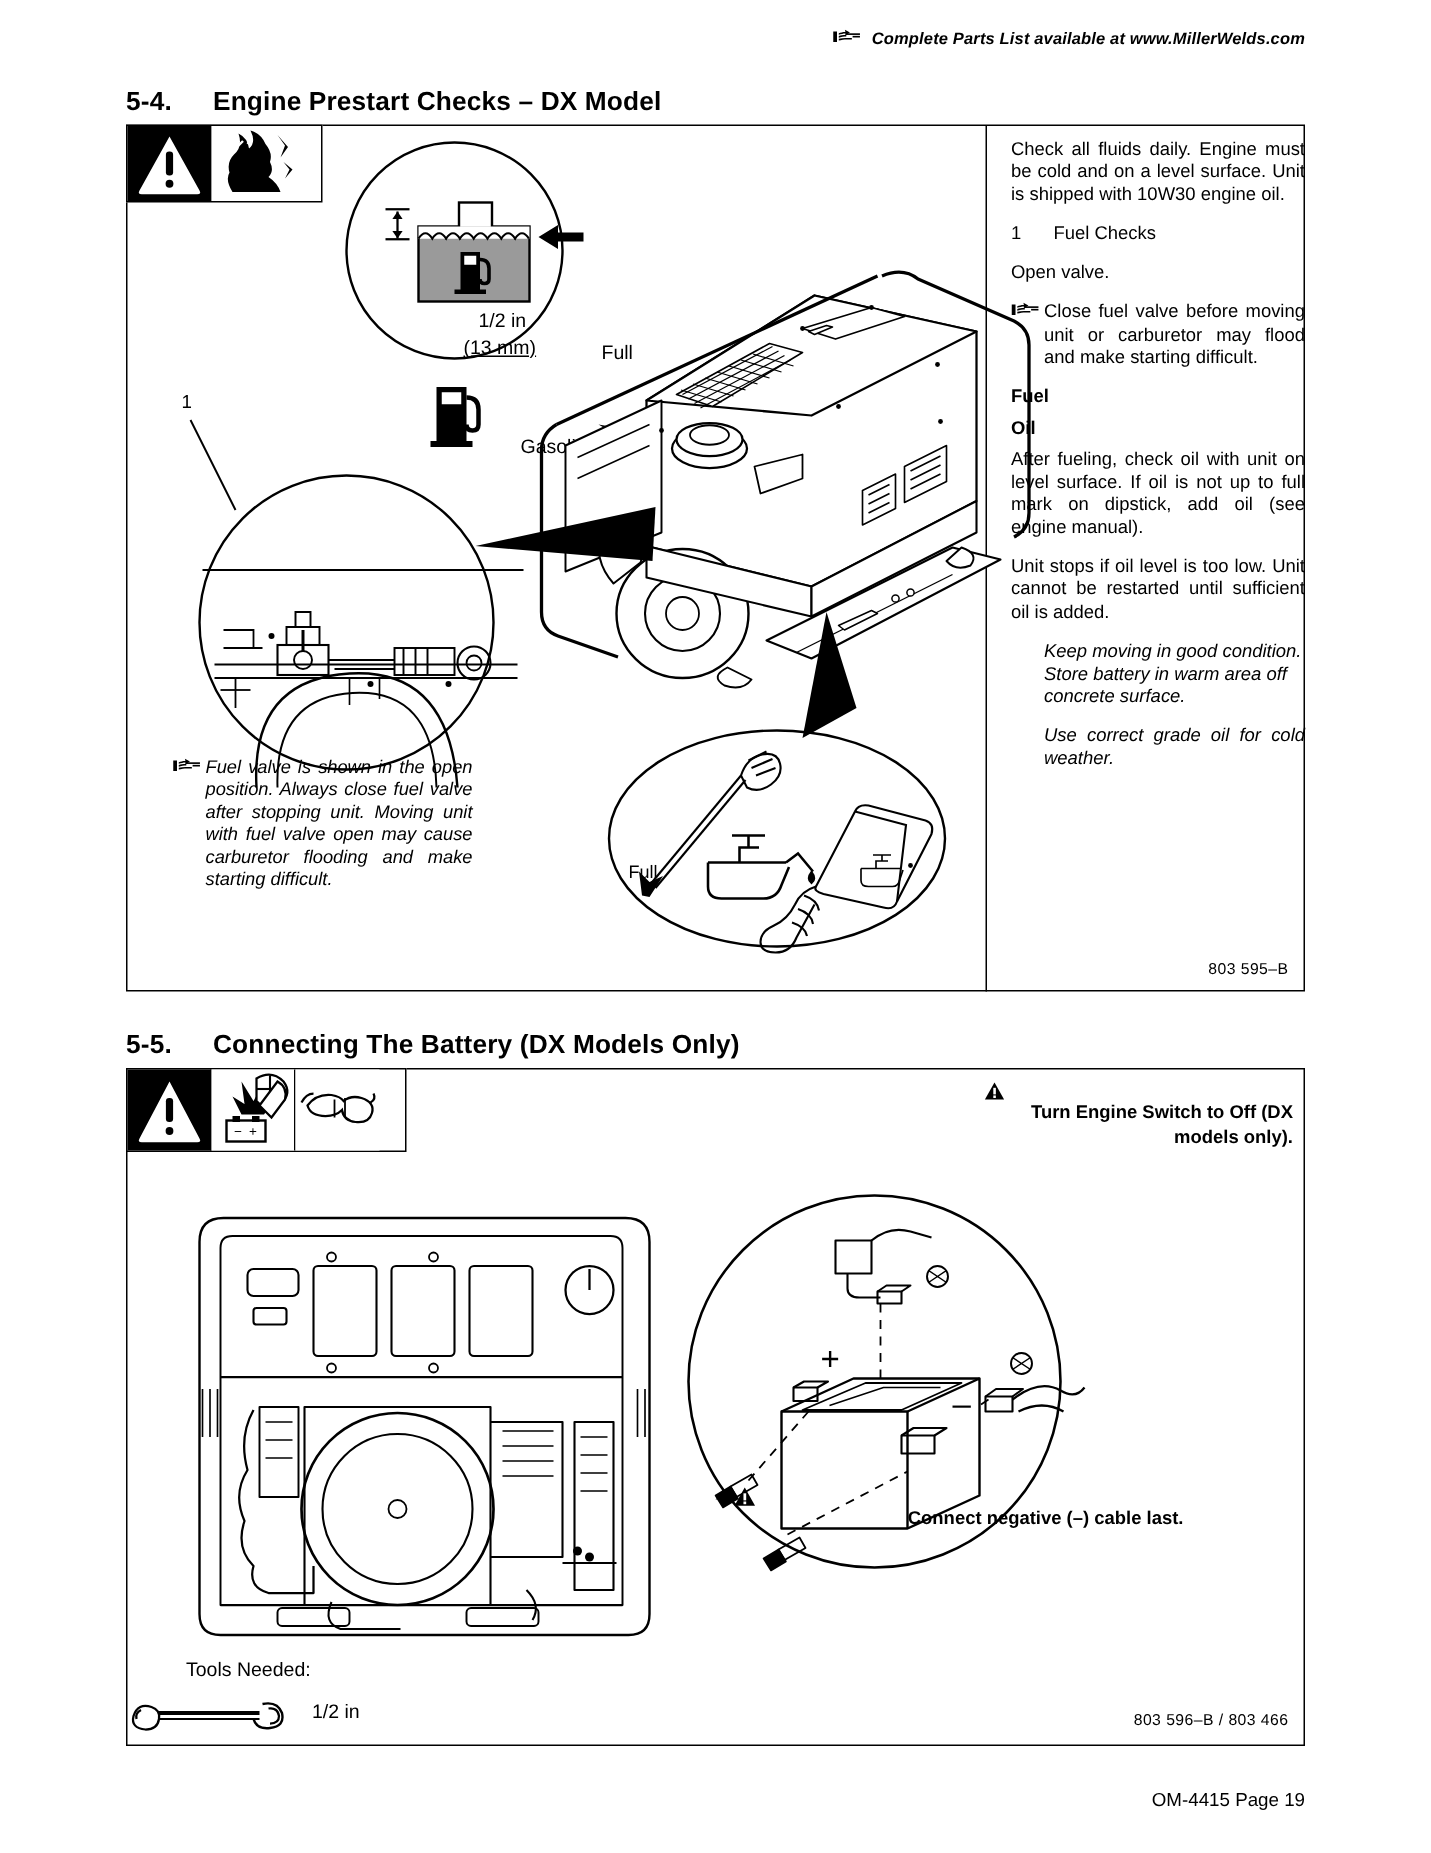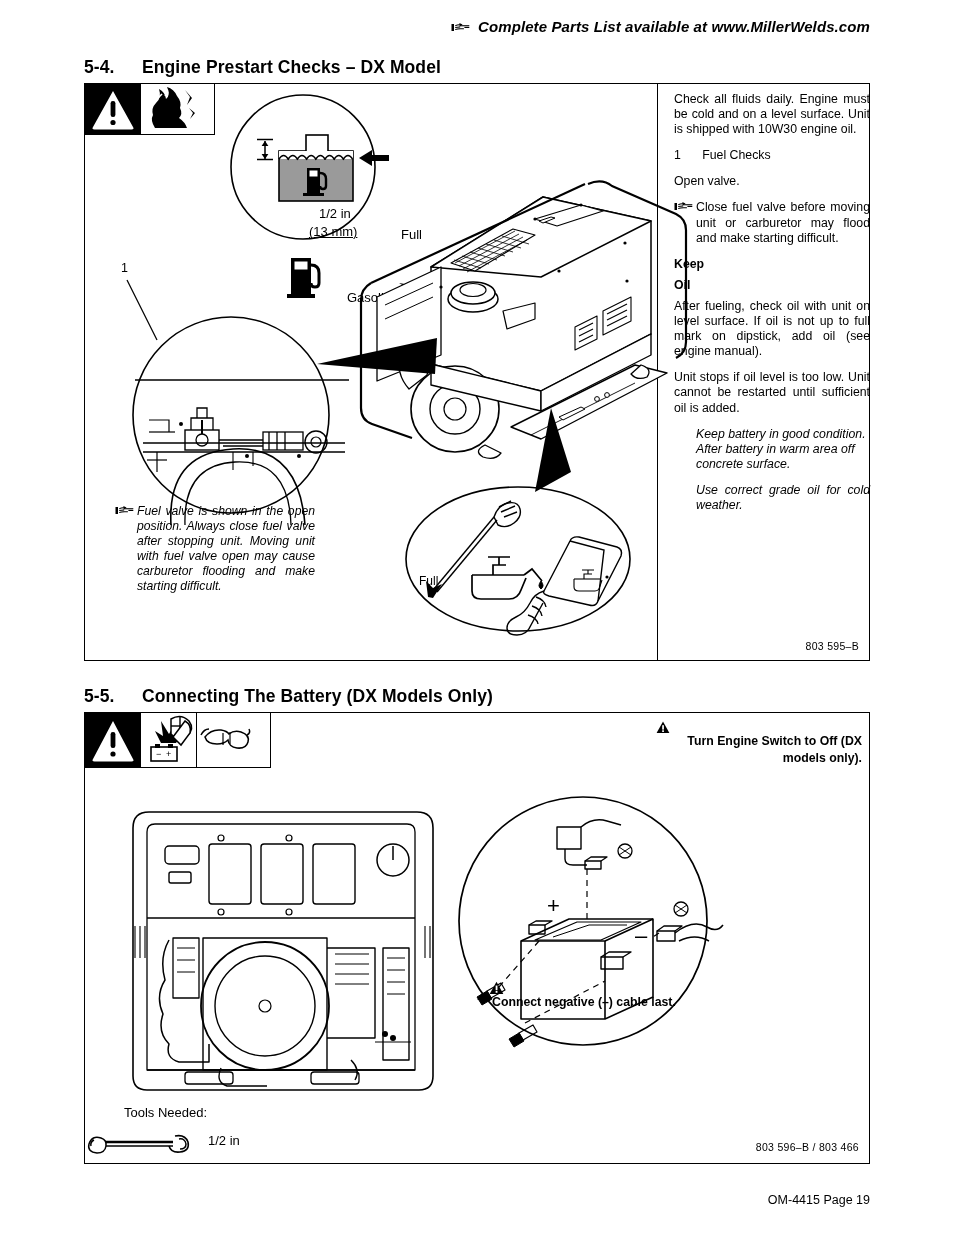--- a/index.html
+++ b/index.html
@@ -12,21 +12,21 @@
     position: relative;
     font-family: "Liberation Sans", sans-serif;
     color: #000;
     overflow: hidden;
   }
 
   
   .page-header {
     position: absolute;
     top: 18px; right: 84px;
-    font-size: 15px;
+    font-size: 11px;
     font-style: italic;
     font-weight: bold;
     letter-spacing: .1px;
     white-space: nowrap;
   }
   .hand-glyph {
     display: inline-block;
     margin-right: 4px;
     transform: translateY(1px);
   }
@@ -430,25 +430,25 @@
     <div class="note">
       <span class="hand-glyph">
         <svg width="19" height="11" viewBox="0 0 19 11">
           <path d="M0.5 2 L0.5 9 L3 9 L3 2 Z M4.2 3.2 C5.5 2.6 7.2 2.2 8.6 2.3 L8.3 0.9 L11.6 2.6 L8.5 4.6 L8.6 3.3 C7.3 3.3 5.6 3.7 4.2 4.2 Z M4.2 5.0 C5.6 4.6 7.5 4.3 9.2 4.4 L9.2 5.4 C7.5 5.4 5.7 5.7 4.2 6.1 Z M4.2 6.9 C5.8 6.4 7.8 6.2 9.6 6.3 L12.9 6.3 L12.9 7.3 L9.6 7.3 C7.9 7.3 5.8 7.6 4.2 8.0 Z" fill="#000"></path>
           <path d="M9.0 3.2 L18.3 3.2 L18.3 4.3 L9.0 4.3 Z" fill="#000"></path>
           <path d="M13.4 4.9 L18.3 4.9 L18.3 6.0 L13.4 6.0 Z" fill="#000"></path>
         </svg>
       </span>
       <span>Close fuel valve before moving unit or carburetor may flood and make starting difficult.</span>
     </div>
-    <h4>Keep</h4>
+    <h4>Fuel</h4>
     <h4>Oil</h4>
     <p>After fueling, check oil with unit on level surface. If oil is not up to full mark on dipstick, add oil (see engine manual).</p>
     <p>Unit stops if oil level is too low. Unit cannot be restarted until sufficient oil is added.</p>
-    <div class="indent" style="text-align:left;">Keep battery in good condition. After battery in warm area off concrete surface.</div>
+    <div class="indent" style="text-align:left;">Keep moving in good condition. Store battery in warm area off concrete surface.</div>
     <div class="indent">Use correct grade oil for cold weather.</div>
   </div>
 
   <div class="fig-id" style="right:10px; bottom:8px;">803 595–B</div>
 </div>
 
 <div class="sec-title" style="left:84px; top:686px;">
   <span class="num">5-5.</span><span>Connecting The Battery (DX Models Only)</span>
 </div>
 
@@ -603,21 +603,21 @@
         <path d="M24 206 l10 -6 l5 8 l-10 6 Z" fill="#000" stroke-width="1"></path>
         <path d="M34 200 l14 -8 l4 7 l-14 8 Z" stroke-width="1.2"></path>
         <path d="M56 248 l10 -6 l5 8 l-10 6 Z" fill="#000" stroke-width="1"></path>
         <path d="M66 242 l14 -8 l4 7 l-14 8 Z" stroke-width="1.2"></path>
       </g>
       <text x="94" y="122" font-family="Liberation Sans, sans-serif" font-size="22" fill="#000">+</text>
       <text x="182" y="152" font-family="Liberation Sans, sans-serif" font-size="22" fill="#000">–</text>
     </svg>
   </div>
 
-  <div class="warn-line" style="left:404px; top:268px; width:300px; text-align:left;">
+  <div class="warn-line" style="left:404px; top:278px; width:300px; text-align:right;">
     <span class="tri">
       <svg width="15" height="14" viewBox="0 0 14 13">
         <path d="M7 0.6 L13.4 12 L0.6 12 Z" fill="#000"></path>
         <rect x="6.2" y="4.2" width="1.7" height="4.4" fill="#fff"></rect>
         <rect x="6.2" y="9.3" width="1.7" height="1.7" fill="#fff"></rect>
       </svg>
     </span><span>Connect negative (–) cable last.</span>
   </div>
 
   <div class="tools-label" style="left:39px; top:392px;">Tools Needed:</div>

